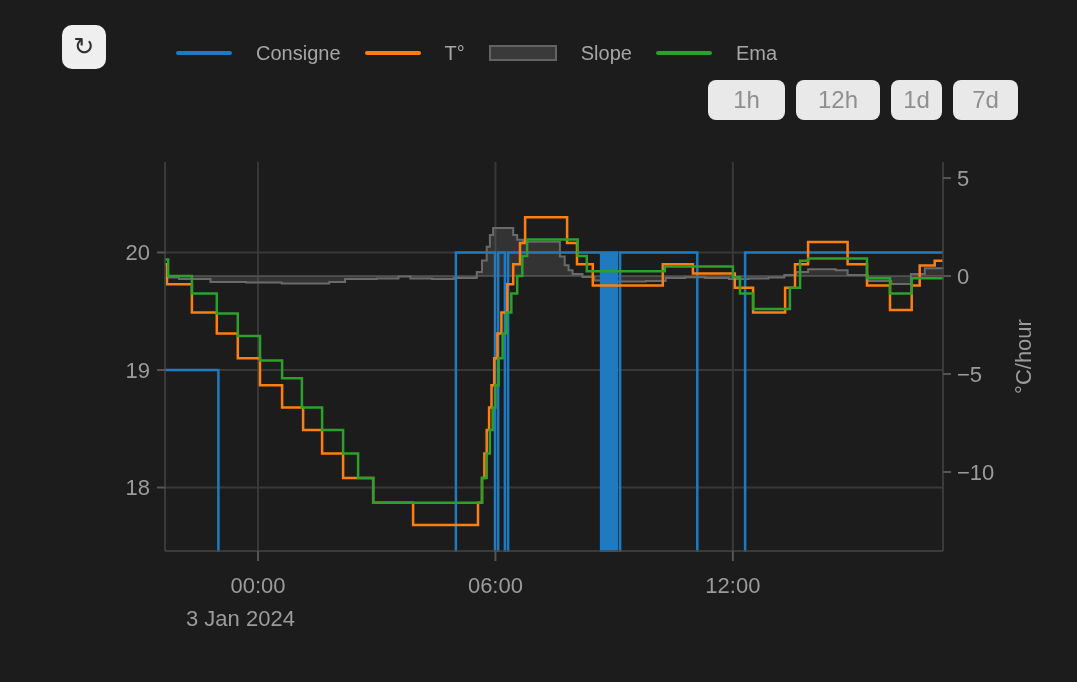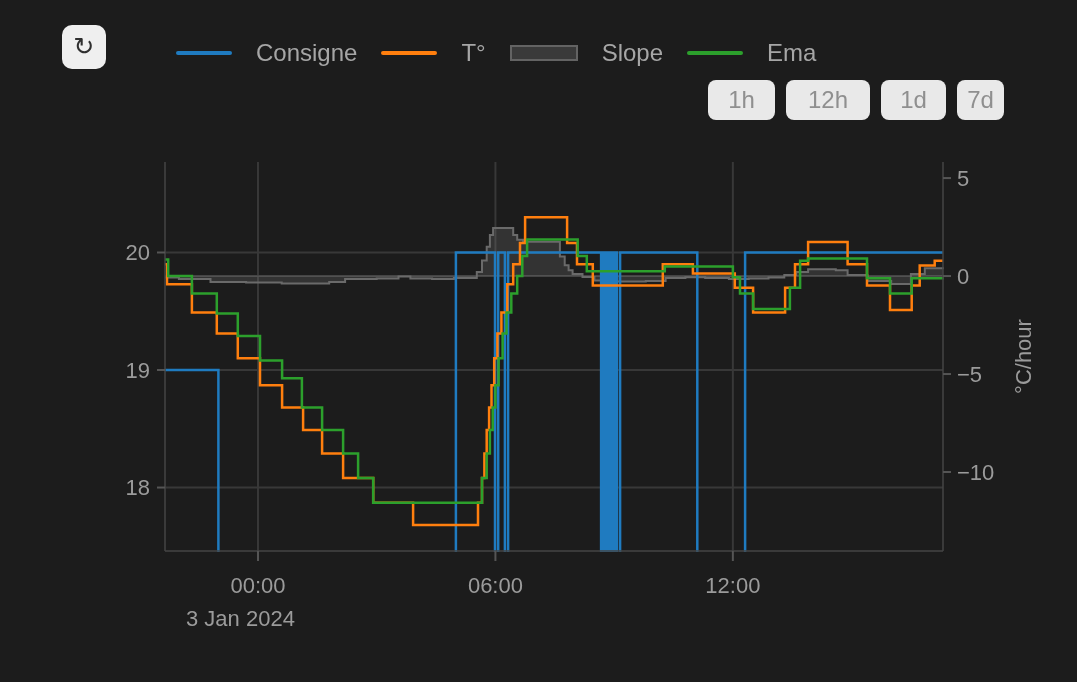--- a/index.html
+++ b/index.html
@@ -14,27 +14,27 @@
     font-size:25px;line-height:44px;text-align:center;padding:0;cursor:pointer;
     font-family:"DejaVu Sans",sans-serif;
   }
   .legend{
     position:absolute;left:176px;top:39px;height:28px;
     display:flex;align-items:center;gap:24px;
   }
   .legend-item{display:flex;align-items:center;gap:24px;cursor:pointer}
   .swatch-line{width:56px;height:4px;border-radius:2px}
   .swatch-area{width:68px;height:16px;border:2px solid #636363;background:#3a3a3a;box-sizing:border-box}
-  .legend-label{font-size:24px;color:#a6a6a6;white-space:nowrap}
+  .legend-label{font-size:20px;color:#a6a6a6;white-space:nowrap}
   .range-buttons{position:absolute;left:708px;top:80px;display:flex;gap:11px}
   .range-btn{
     height:40px;border:none;border-radius:8px;background:#e9e9e9;
     color:#8f8f8f;font-size:24px;font-family:inherit;padding:0;cursor:pointer;
   }
-  .range-btn.w1{width:67px}.range-btn.w2{width:84px}.range-btn.w3{width:65px}.range-btn.w4{width:47px}
+  .range-btn.w1{width:77px}.range-btn.w2{width:84px}.range-btn.w3{width:51px}.range-btn.w4{width:65px}
   #chart{position:absolute;left:0;top:0}
 </style>
 </head>
 <body>
 
 <svg id="chart" width="1077" height="682">
     <defs>
       <clipPath id="plotclip">
         <rect x="164" y="161" width="780" height="391"></rect>
       </clipPath>

